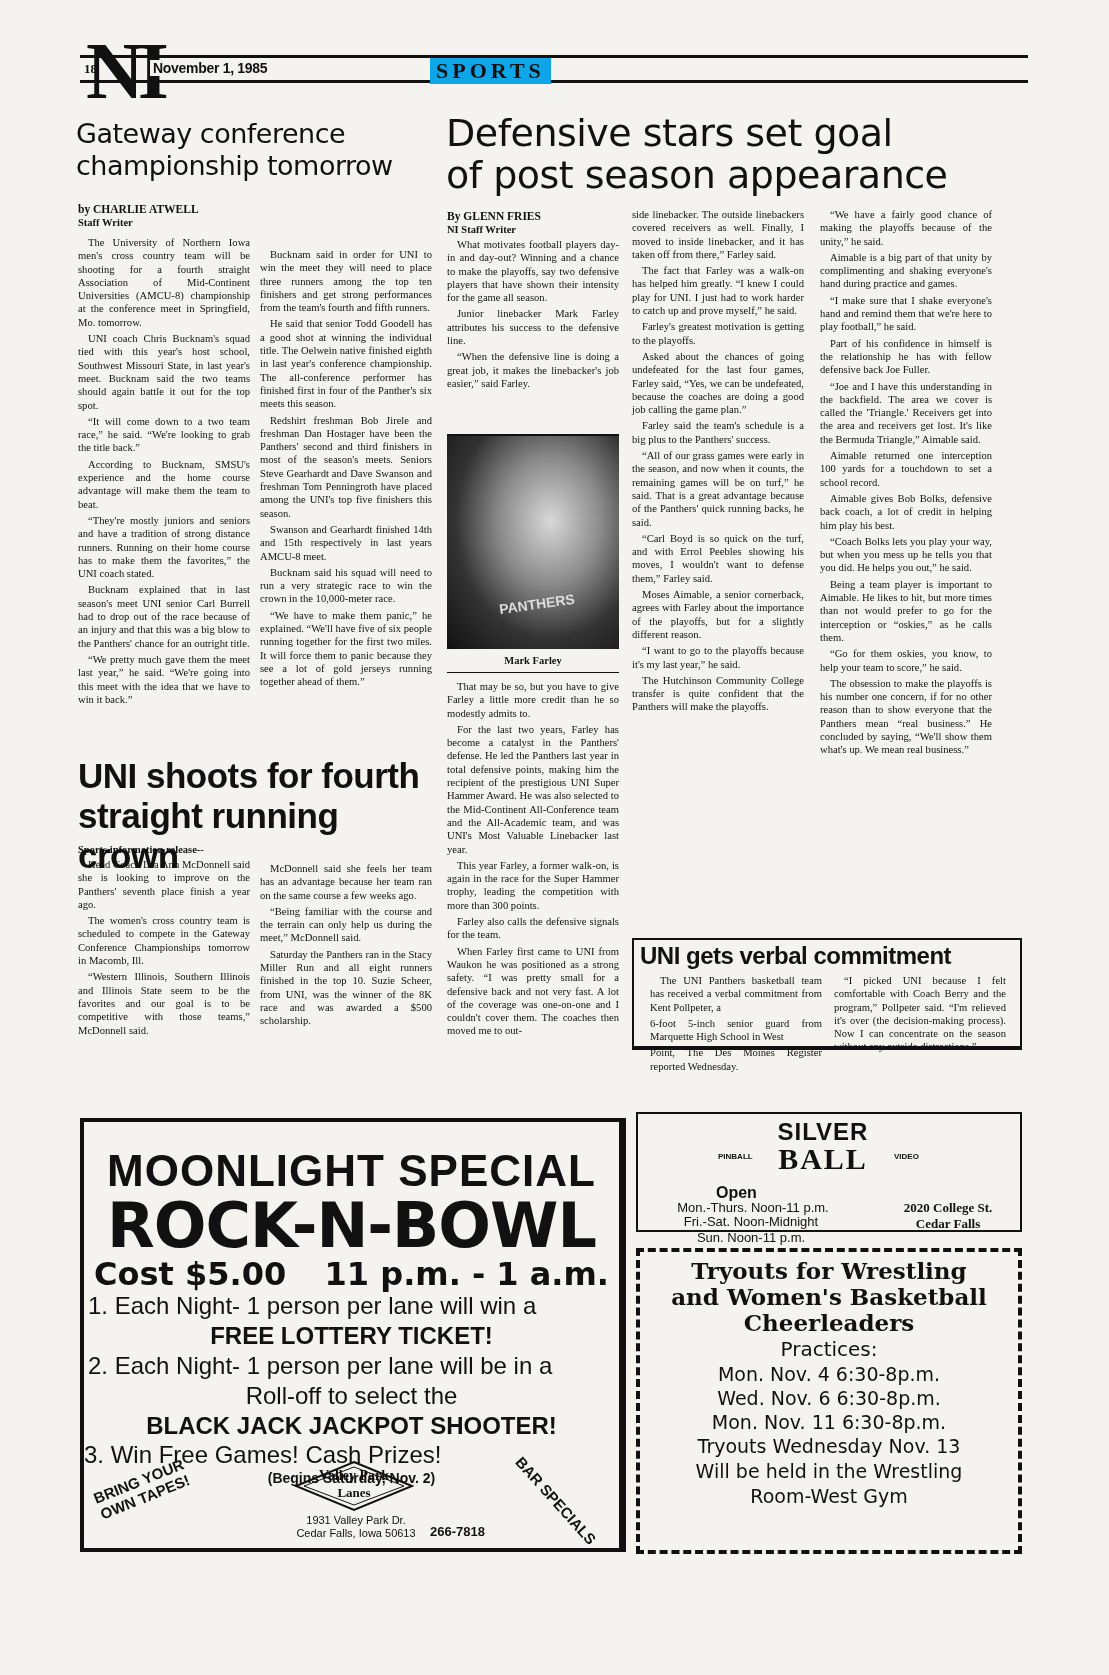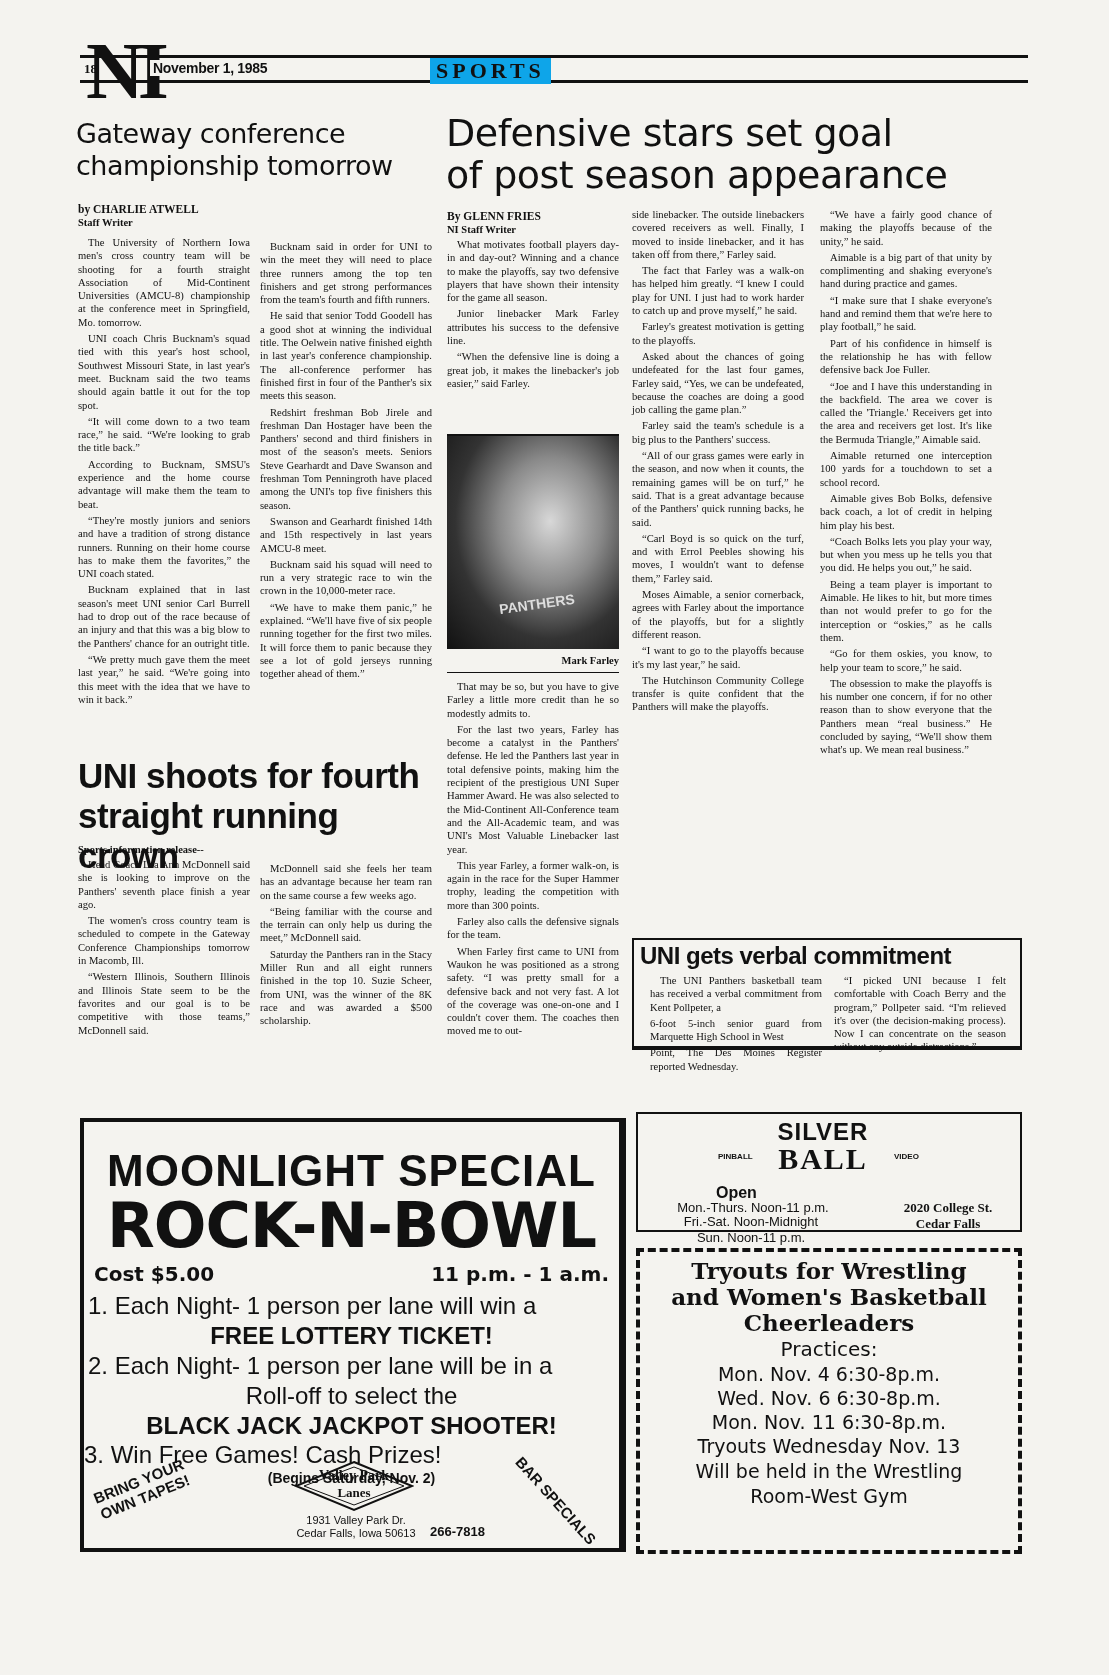--- a/index.html
+++ b/index.html
@@ -10,21 +10,21 @@
   .col p { text-indent: 10px; margin-bottom: 3px; }
   .sans { font-family: "Liberation Sans", sans-serif; }
   .masthead-logo { font-family: "Liberation Serif", serif; font-weight: bold; font-size: 80px; line-height: 70px; letter-spacing: -6px; }
   .rule { background: #111; height: 3px; }
   .head-a { font-family: "DejaVu Sans", sans-serif; font-size: 27px; line-height: 32px; font-weight: normal; letter-spacing: -0.5px; }
   .head-b { font-family: "DejaVu Sans", sans-serif; font-size: 38px; line-height: 42px; letter-spacing: -0.5px; }
   .head-c { font-family: "Liberation Sans", sans-serif; font-weight: bold; font-size: 35px; line-height: 40px; letter-spacing: -0.5px; }
   .byline { font-weight: bold; font-size: 10.5px; line-height: 13px; }
   .byline .name { font-size: 11.5px; }
   .photo { background: radial-gradient(ellipse at 60% 40%, #d8d8d8 0%, #8a8a8a 35%, #333 65%, #111 100%); border-top: 2px solid #111; }
-  .caption { text-align: right; font-weight: bold; font-size: 10.5px; }
+  .caption { text-align: center; font-weight: bold; font-size: 10.5px; }
   .box { border: 2px solid #111; }
   .ad-moon { border: 4px solid #111; border-right-width: 7px; background: #f4f3ef; }
   .ad-moon .line { text-align: center; font-family: "Liberation Sans", sans-serif; }
   .dashed { border: 4px dashed #111; }
 </style>
 </head>
 <body>
 
 <div class="abs masthead-logo" style="left:86px;top:36px;">NI</div>
 <div class="abs rule" style="left:80px;top:55px;width:948px;height:3px;"></div>
@@ -43,21 +43,21 @@
 </div>
 <div class="abs col" style="left:78px;top:236px;width:172px;">
   <p>The University of Northern Iowa men's cross country team will be shooting for a fourth straight Association of Mid-Continent Universities (AMCU-8) championship at the conference meet in Springfield, Mo. tomorrow.</p>
   <p>UNI coach Chris Bucknam's squad tied with this year's host school, Southwest Missouri State, in last year's meet. Bucknam said the two teams should again battle it out for the top spot.</p>
   <p>“It will come down to a two team race,” he said. “We're looking to grab the title back.”</p>
   <p>According to Bucknam, SMSU's experience and the home course advantage will make them the team to beat.</p>
   <p>“They're mostly juniors and seniors and have a tradition of strong distance runners. Running on their home course has to make them the favorites,” the UNI coach stated.</p>
   <p>Bucknam explained that in last season's meet UNI senior Carl Burrell had to drop out of the race because of an injury and that this was a big blow to the Panthers' chance for an outright title.</p>
   <p>“We pretty much gave them the meet last year,” he said. “We're going into this meet with the idea that we have to win it back.”</p>
 </div>
-<div class="abs col" style="left:260px;top:240px;width:172px;">
+<div class="abs col" style="left:260px;top:248px;width:172px;">
   <p>Bucknam said in order for UNI to win the meet they will need to place three runners among the top ten finishers and get strong performances from the team's fourth and fifth runners.</p>
   <p>He said that senior Todd Goodell has a good shot at winning the individual title. The Oelwein native finished eighth in last year's conference championship. The all-conference performer has finished first in four of the Panther's six meets this season.</p>
   <p>Redshirt freshman Bob Jirele and freshman Dan Hostager have been the Panthers' second and third finishers in most of the season's meets. Seniors Steve Gearhardt and Dave Swanson and freshman Tom Penningroth have placed among the UNI's top five finishers this season.</p>
   <p>Swanson and Gearhardt finished 14th and 15th respectively in last years AMCU-8 meet.</p>
   <p>Bucknam said his squad will need to run a very strategic race to win the crown in the 10,000-meter race.</p>
   <p>“We have to make them panic,” he explained. “We'll have five of six people running together for the first two miles. It will force them to panic because they see a lot of gold jerseys running together ahead of them.”</p>
 </div>
 
 <div class="abs head-c" style="left:78px;top:756px;width:360px;">
   <div>UNI shoots for fourth</div>
@@ -134,21 +134,21 @@
     <p style="text-indent:0">Point, The Des Moines Register reported Wednesday.</p>
   </div>
   <div class="abs col" style="left:200px;top:34px;width:172px;">
     <p>“I picked UNI because I felt comfortable with Coach Berry and the program,” Pollpeter said. “I'm relieved it's over (the decision-making process). Now I can concentrate on the season without any outside distractions.”</p>
   </div>
 </div>
 
 <div class="abs ad-moon" style="left:80px;top:1118px;width:546px;height:434px;">
   <div class="line" style="margin-top:25px;font-size:44px;font-weight:bold;letter-spacing:1px;line-height:48px;">MOONLIGHT SPECIAL</div>
   <div class="line" style="font-size:62px;font-weight:bold;line-height:62px;font-family:'DejaVu Sans',sans-serif;letter-spacing:-1px;">ROCK-N-BOWL</div>
-  <div style="display:flex;justify-content:space-between;padding:0 10px;font-family:'DejaVu Sans',sans-serif;font-weight:bold;font-size:20px;line-height:34px;">
+  <div style="display:flex;justify-content:space-between;padding:0 10px;font-family:'DejaVu Sans',sans-serif;font-weight:bold;font-size:32px;line-height:34px;">
     <span>Cost $5.00</span>
     <span>11 p.m. - 1 a.m.</span>
   </div>
   <div style="font-family:'Liberation Sans',sans-serif;font-size:24px;line-height:30px;padding-left:4px;">1. Each Night- 1 person per lane will win a</div>
   <div class="line" style="font-size:24px;font-weight:bold;line-height:30px;">FREE LOTTERY TICKET!</div>
   <div style="font-family:'Liberation Sans',sans-serif;font-size:24px;line-height:30px;padding-left:4px;">2. Each Night- 1 person per lane will be in a</div>
   <div class="line" style="font-size:24px;line-height:30px;">Roll-off to select the</div>
   <div class="line" style="font-size:24px;font-weight:bold;line-height:30px;">BLACK JACK JACKPOT SHOOTER!</div>
   <div style="font-family:'Liberation Sans',sans-serif;font-size:24px;line-height:28px;">3. Win Free Games! Cash Prizes!</div>
   <div class="line" style="font-size:14px;font-weight:bold;line-height:18px;">(Begins Saturday, Nov. 2)</div>

